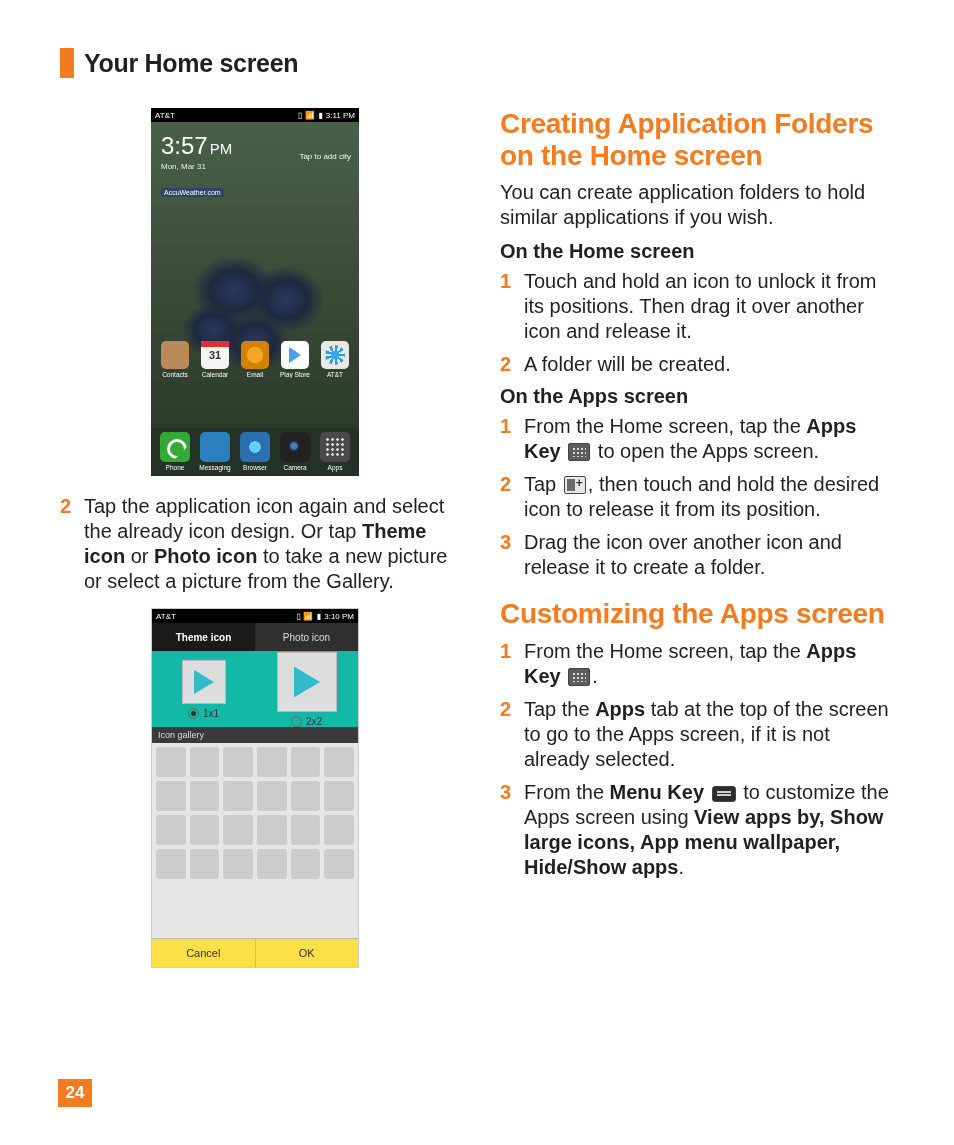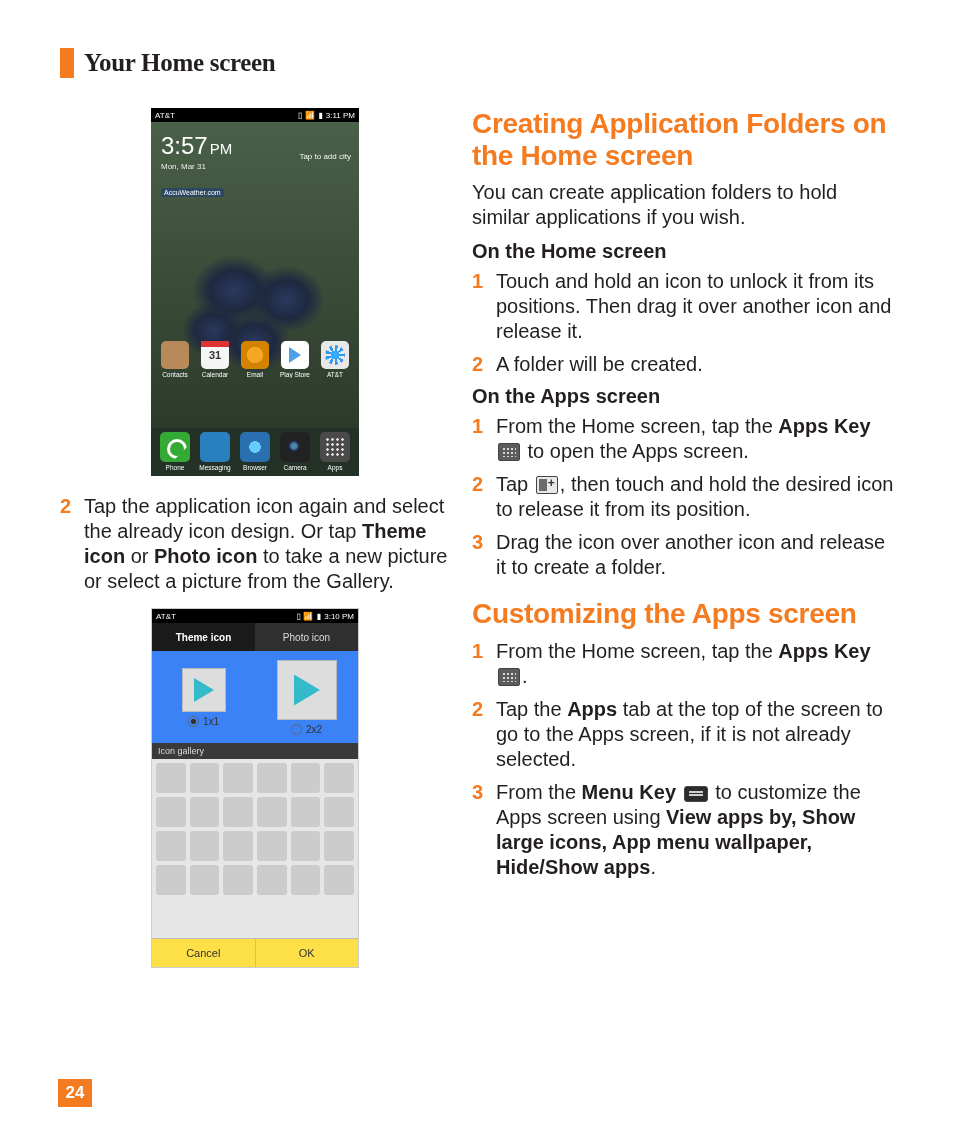--- a/index.html
+++ b/index.html
@@ -24,26 +24,26 @@
     margin-bottom: 30px;
   }
   .header-chip {
     width: 14px;
     height: 30px;
     background: #f47b20;
   }
   .header-title {
     font-size: 25px;
     font-weight: 700;
-    font-family: Liberation Serif, serif;
+    font-family: Liberation Sans, sans-serif;
     letter-spacing: -0.3px;
   }
   .columns {
     display: flex;
-    gap: 22px;
+    gap: 50px;
     flex: 1;
   }
   .col { flex: 1; min-width: 0; }
   .col-left { flex: 0 0 390px; }
   .col-right { flex: 1; }
 
   .h2-orange {
     color: #f47b20;
     font-size: 28px;
     font-weight: 700;
@@ -191,21 +191,21 @@
   
   .phone2{
     width:208px;height:360px;margin:0 auto;background:#eee;
     display:flex;flex-direction:column;font-family:Arial,sans-serif;
     border:1px solid #ccc;
   }
   .phone2 .statusbar{background:#000;}
   .tabs2{display:flex;height:28px;background:#2f2f2f;}
   .tabs2 .t{flex:1;display:flex;align-items:center;justify-content:center;font-size:10px;color:#ddd;}
   .tabs2 .t.active{background:#1a1a1a;color:#fff;font-weight:600;}
-  .bigicons{height:92px;background:#3b82f6;display:flex;}
+  .bigicons{height:76px;background:#14b8a6;display:flex;}
   .bigicons .half{flex:1;display:flex;flex-direction:column;align-items:center;justify-content:center;gap:4px;}
   .bigicons .shape{width:44px;height:44px;background:#ddd;border:1px solid #bbb;display:flex;align-items:center;justify-content:center;}
   .bigicons .shape.s2{width:60px;height:60px;}
   .bigicons .play-tri{width:0;height:0;border-left:20px solid #3bc;border-top:12px solid transparent;border-bottom:12px solid transparent;}
   .bigicons .radio{font-size:10px;color:#333;display:flex;align-items:center;gap:4px;}
   .bigicons .radio::before{content:"";width:9px;height:9px;border:1px solid #666;border-radius:50%;}
   .bigicons .half:first-child .radio::before{background:radial-gradient(circle,#333 40%,transparent 45%);}
   .gal-label{background:#3a3a3a;color:#ddd;font-size:9px;padding:3px 6px;}
   .gal-grid{flex:1;background:#e6e6e6;padding:4px;display:grid;grid-template-columns:repeat(6,1fr);grid-auto-rows:30px;gap:4px;}
   .gal-grid .g{background:#ccc;border-radius:3px;}

